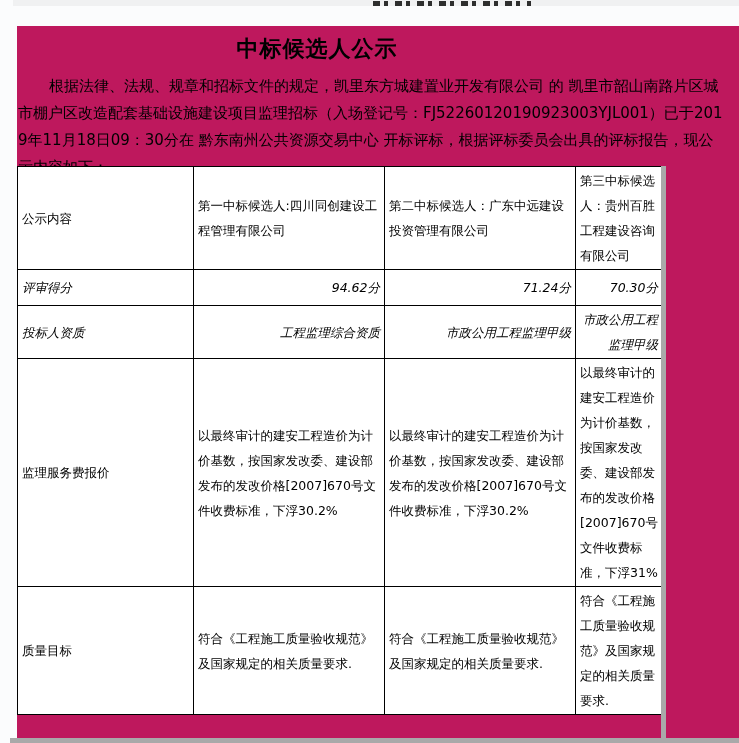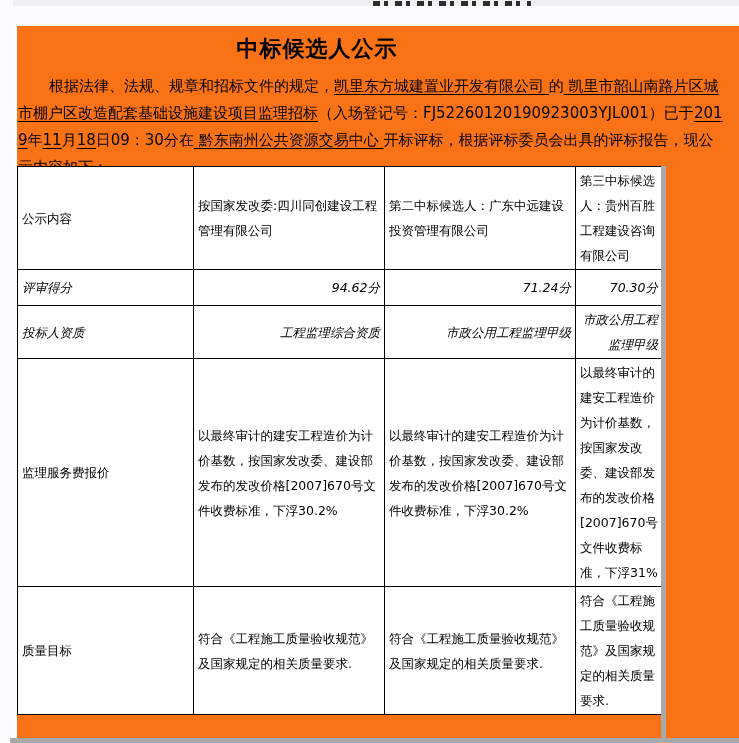--- a/index.html
+++ b/index.html
@@ -8,31 +8,31 @@
     background:#fbfcfd;
     font-family:"DejaVu Sans","Liberation Sans",sans-serif;
     color:#000;
   }
   .top-band{position:absolute;left:13px;top:0;width:726px;height:6px;background:#f0f1f2;}
   .clipped-frag{
     position:absolute;left:373px;top:1px;width:158px;height:5px;
     background:
       repeating-linear-gradient(90deg,#2e2e2e 0 7px,transparent 7px 11px,#2e2e2e 11px 15px,transparent 15px 22px);
   }
-  .content{position:absolute;left:17px;top:26px;width:722px;height:717px;background:#f97316;}
+  .content{position:absolute;left:17px;top:26px;width:722px;height:717px;background:#be185d;}
   .page-title{
     width:600px;margin:8px 0 0 0;text-align:center;
     font-size:22px;font-weight:bold;letter-spacing:1px;
   }
   .intro{
     margin:9px 14px 0 1px;width:706px;
     font-size:15px;line-height:27px;text-indent:31px;
     text-align:left;word-break:break-all;
   }
-  .intro .u{text-decoration:underline;text-underline-offset:3px;}
+  .intro .u{text-underline-offset:3px;}
   table.bid{
     position:absolute;left:0px;top:140px;
     border-collapse:collapse;table-layout:fixed;width:645px;
     background:#fff;
   }
   table.bid td{
     border:1px solid #000;
     font-size:12.5px;line-height:25px;
     vertical-align:middle;
     padding:1px 4px;
@@ -57,21 +57,21 @@
   <table class="bid" id="bid-table">
     <colgroup>
       <col style="width:176px">
         <col style="width:191px">
         <col style="width:191px">
         <col style="width:87px">
     </colgroup>
     <tbody id="bid-tbody">
         <tr style="height: 96px;">
           <td class="lbl">公示内容</td>
-          <td class="al-left">按国家发改委:四川同创建设工程管理有限公司</td>
+          <td class="al-left">第一中标候选人:四川同创建设工程管理有限公司</td>
           <td class="al-left">第二中标候选人：广东中远建设投资管理有限公司</td>
           <td class="al-left">第三中标候选人：贵州百胜工程建设咨询有限公司</td>
         </tr>
         <tr style="height: 36px; font-style: italic;">
           <td class="lbl">评审得分</td>
           <td class="al-center">94.62分</td>
           <td class="al-center">71.24分</td>
           <td class="al-center">70.30分</td>
         </tr>
         <tr style="height: 50px; font-style: italic;">

